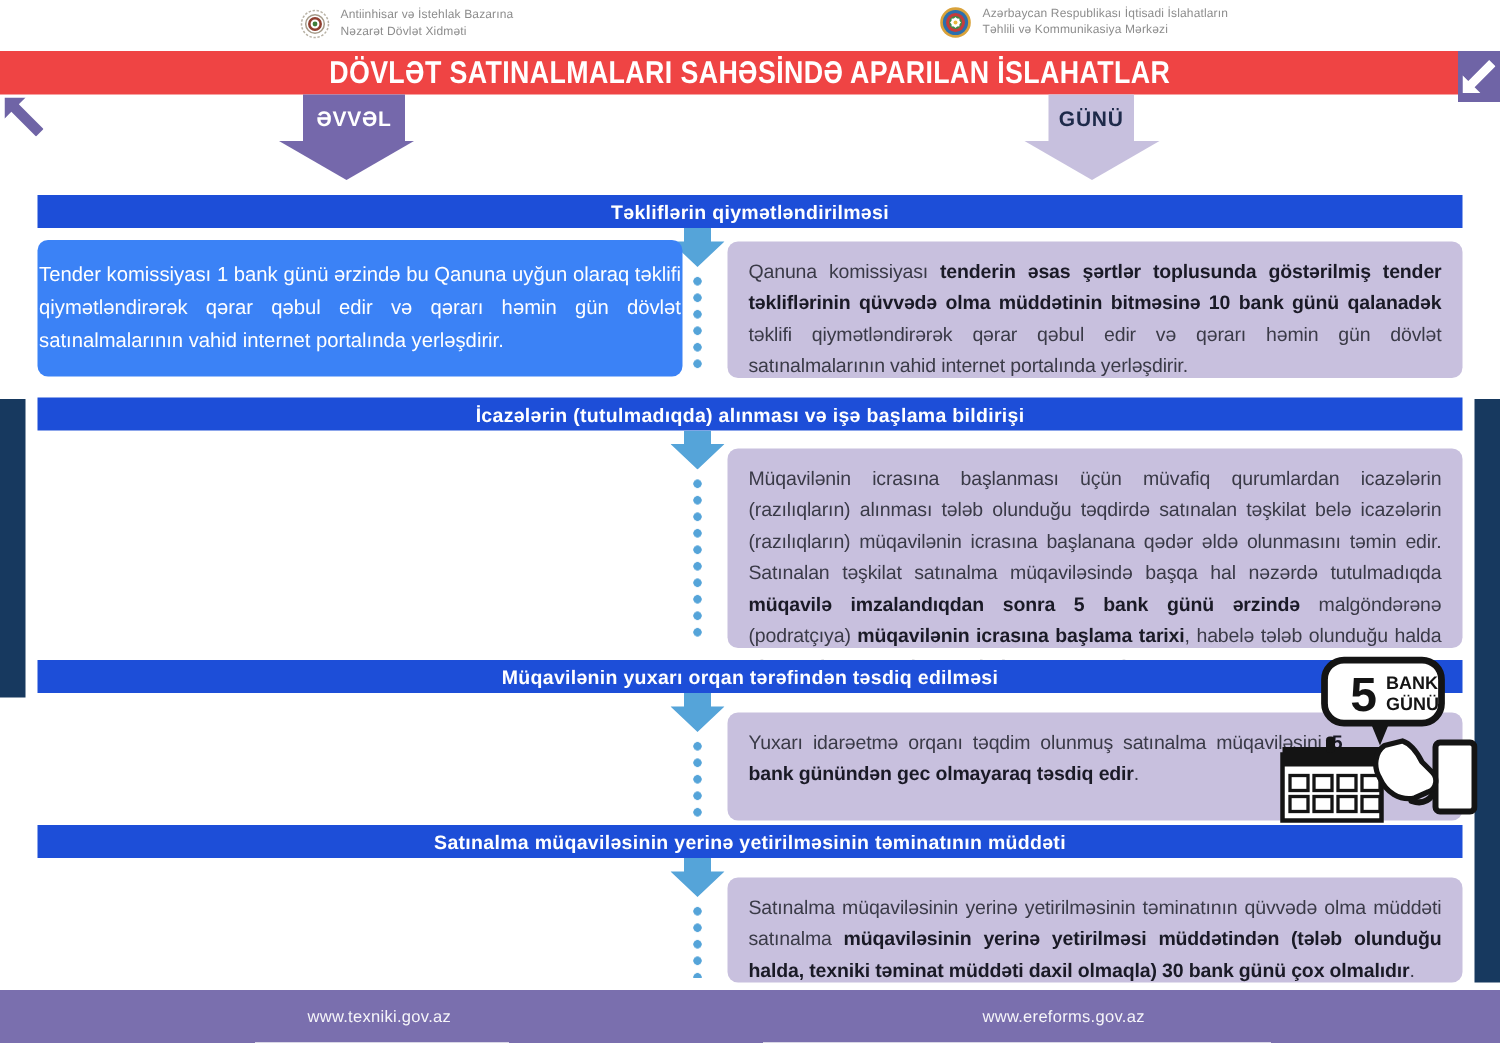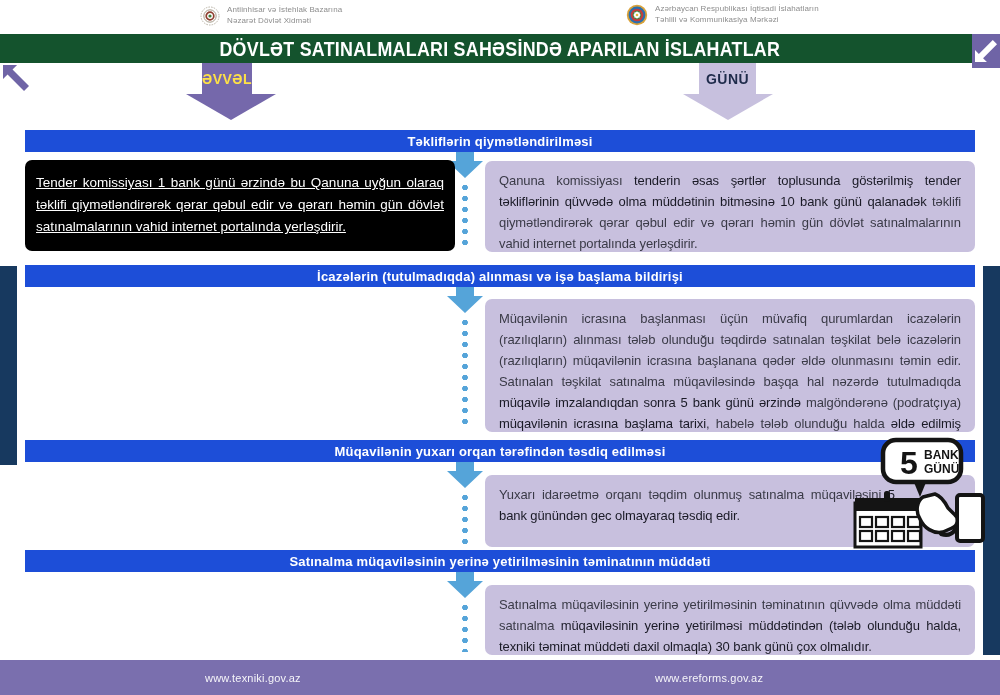--- a/index.html
+++ b/index.html
@@ -7,28 +7,28 @@
   .poster { position:relative; width:1000px; height:695px; background:#ffffff; overflow:hidden; margin:0 auto; }
 
   
   .top-band { position:absolute; left:0; top:0; width:1000px; height:34px; background:#ffffff; }
   .org { position:absolute; display:flex; align-items:center; gap:7px; }
   .org-left { left:200px; top:5px; }
   .org-right { left:626px; top:4px; }
   .org-text { font-size:8px; line-height:1.35; color:#8d8d8d; letter-spacing:0.1px; }
 
   
-  .title-bar { position:absolute; left:0; top:34px; width:1000px; height:29px; background:#14532d; display:flex; align-items:center; justify-content:center; }
+  .title-bar { position:absolute; left:0; top:34px; width:1000px; height:29px; background:#ef4444; display:flex; align-items:center; justify-content:center; }
   .title-text { color:#ffffff; font-weight:bold; font-size:21px; white-space:nowrap; letter-spacing:0.3px; transform:scaleX(0.85); }
   .corner-tl { position:absolute; left:3px; top:65px; }
   .corner-tr { position:absolute; right:0; top:34px; width:28px; height:34px; background:#6f64a6; display:flex; align-items:center; justify-content:center; }
 
   
   .col-shaft { position:absolute; display:flex; align-items:center; justify-content:center; font-weight:bold; font-size:14px; letter-spacing:0.5px; }
-  .shaft-before { left:202px; top:63px; width:50px; height:31px; background:#7568ab; color:#fde047;text-align:center; }
+  .shaft-before { left:202px; top:63px; width:68px; height:31px; background:#7568ab; color:#ffffff;text-align:center; }
   .shaft-now { left:699px; top:63px; width:57px; height:31px; background:#c7c0de; color:#1e2a4a; }
   .col-head { position:absolute; width:0; height:0; border-left:45px solid transparent; border-right:45px solid transparent; }
   .head-before { left:186px; top:94px; border-top:26px solid #7568ab; }
   .head-now { left:683px; top:94px; border-top:26px solid #c7c0de; }
 
   
   .navy-bar { position:absolute; width:17px; background:#17395f; }
   .navy-left { left:0; top:266px; height:199px; }
   .navy-right { right:0; top:266px; height:389px; }
 
@@ -40,23 +40,23 @@
   .down-arrow { position:absolute; left:447px; }
   .a1 { top:152px; } .a2 { top:287px; } .a3 { top:462px; } .a4 { top:572px; }
   .dots { position:absolute; left:462px; width:6px;
           background-image:radial-gradient(circle at 3px 5.5px, #55a4d9 2.6px, rgba(0,0,0,0) 3px);
           background-size:6px 11px; background-repeat:repeat-y; }
   .d1 { top:182px; height:68px; } .d2 { top:317px; height:112px; }
   .d3 { top:492px; height:54px; } .d4 { top:602px; height:50px; }
 
   
   .block { position:absolute; border-radius:7px; text-align:justify; }
-  .block-before { background:#000000; color:#ffffff; font-size:13.5px; line-height:22px; padding:12px 11px;text-decoration:underline; }
+  .block-before { background:#3b82f6; color:#ffffff; font-size:13.5px; line-height:22px; padding:12px 1px; }
   .block-now { background:#c8c0de; color:#3a3a47; font-size:13px; line-height:21px; padding:9px 14px; letter-spacing:-0.1px; }
-  .block-now b, .block-now .seg-b { font-weight:normal; color:#1a1a26; }
+  .block-now b, .block-now .seg-b { font-weight:bold; color:#1a1a26; }
   .b1l { left:25px;  top:160px; width:430px; height:91px; }
   .b1r { left:485px; top:161px; width:490px; height:91px; }
   .b2r { left:485px; top:299px; width:490px; height:133px; }
   .b3r { left:485px; top:475px; width:490px; height:72px; padding-right:80px; }
   .b4r { left:485px; top:585px; width:490px; height:70px; }
 
   
   .badge { position:absolute; left:853px; top:437px; z-index:6; }
 
   

